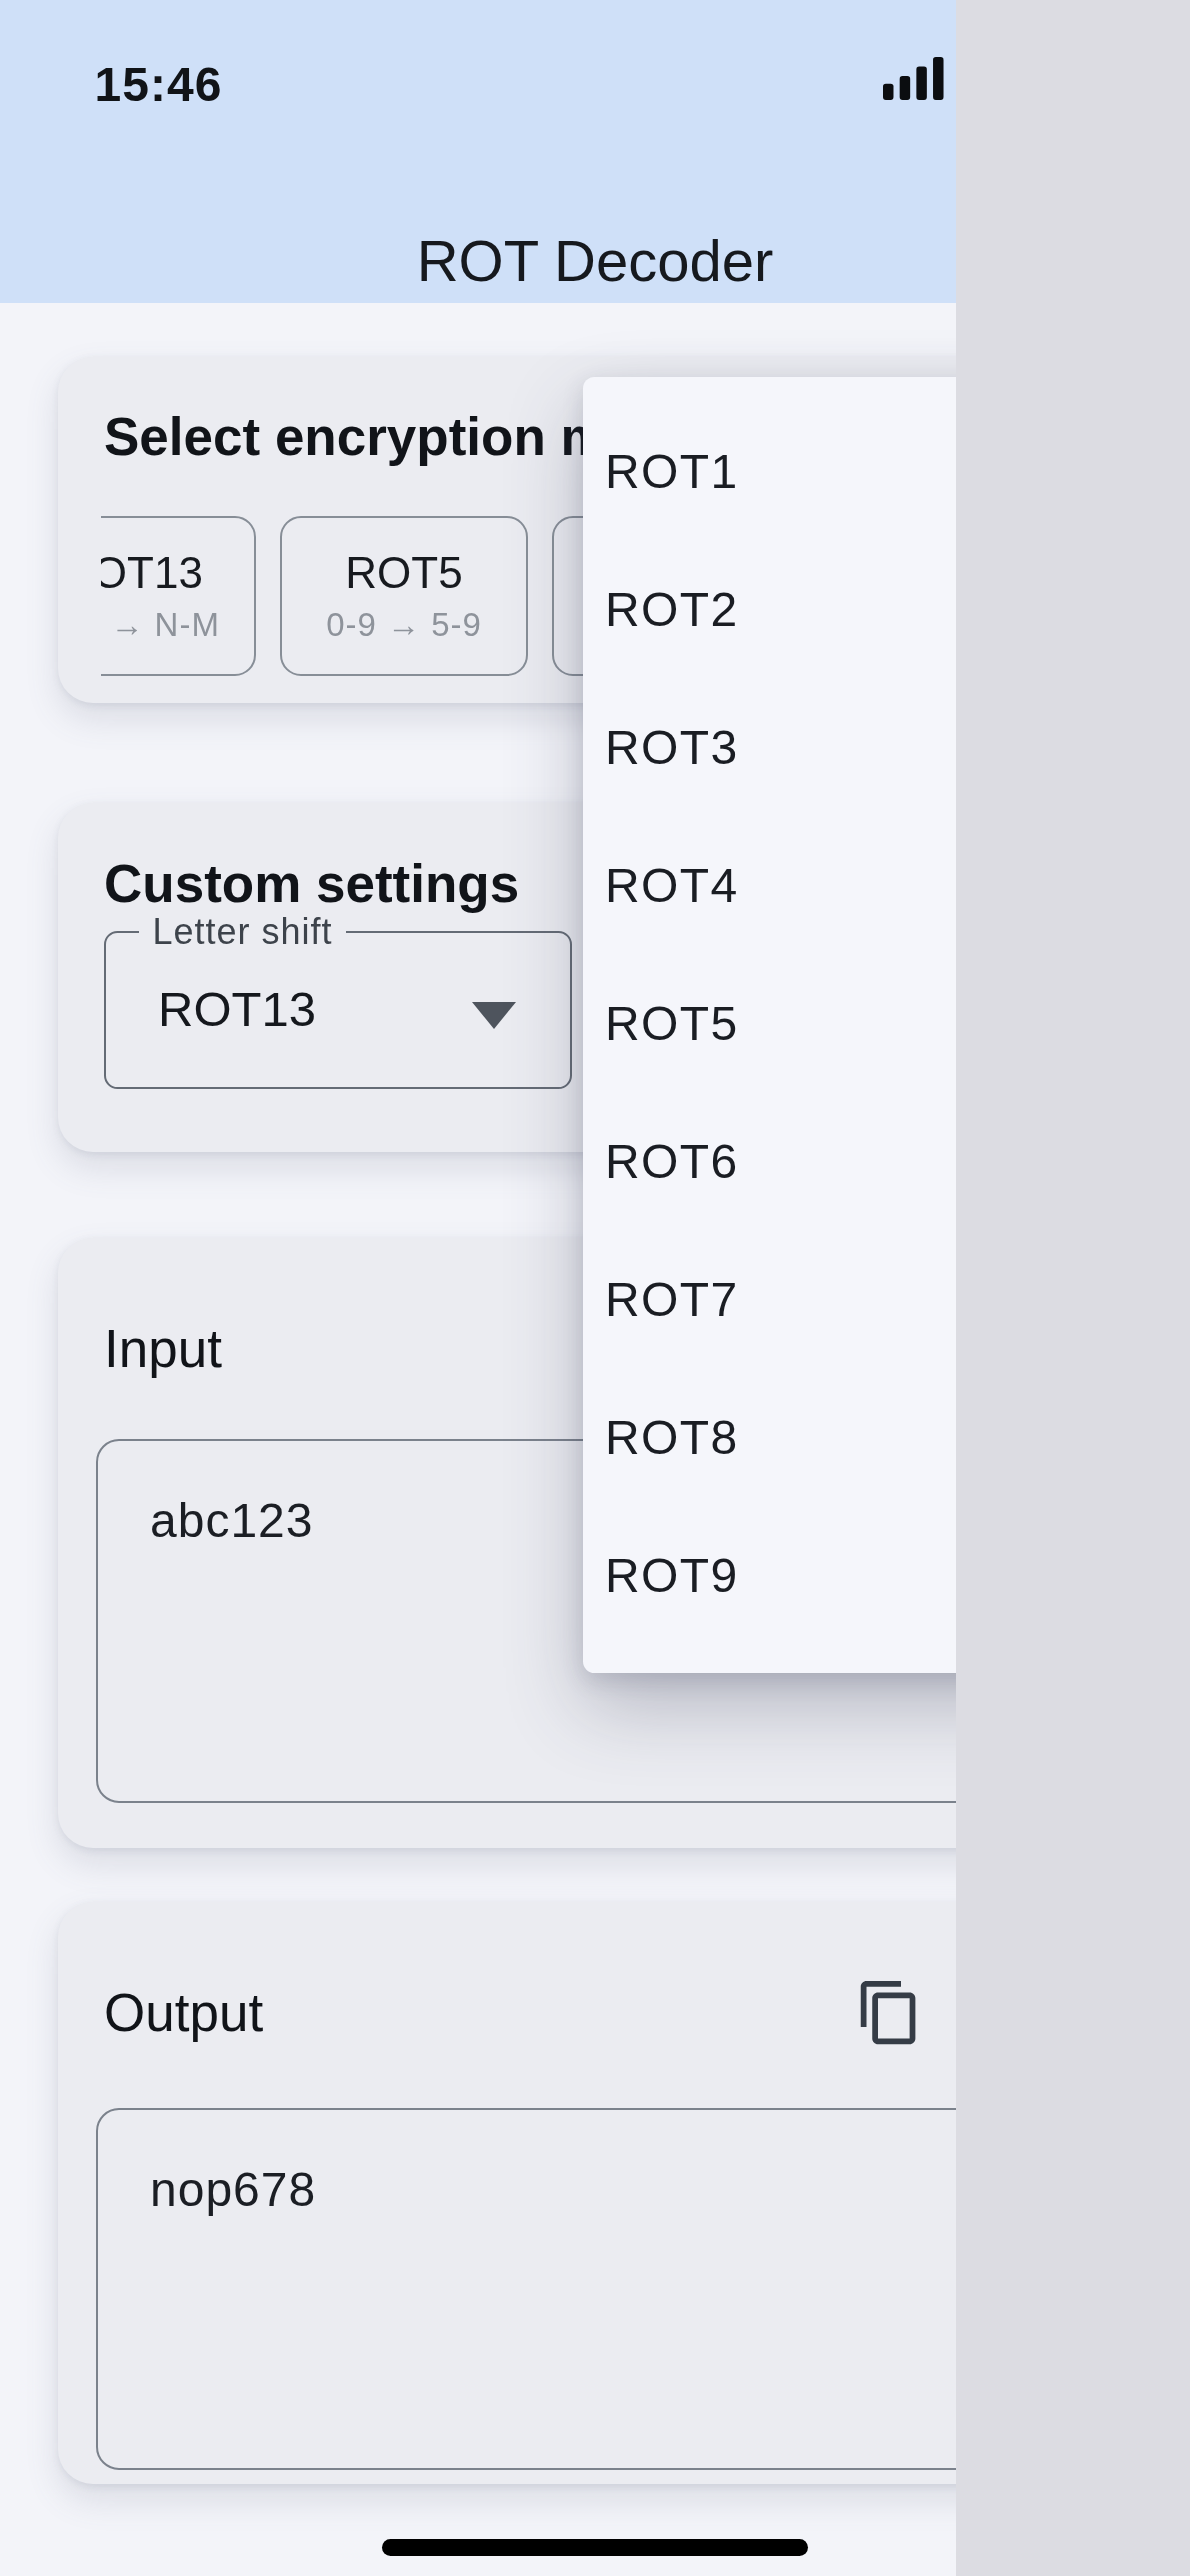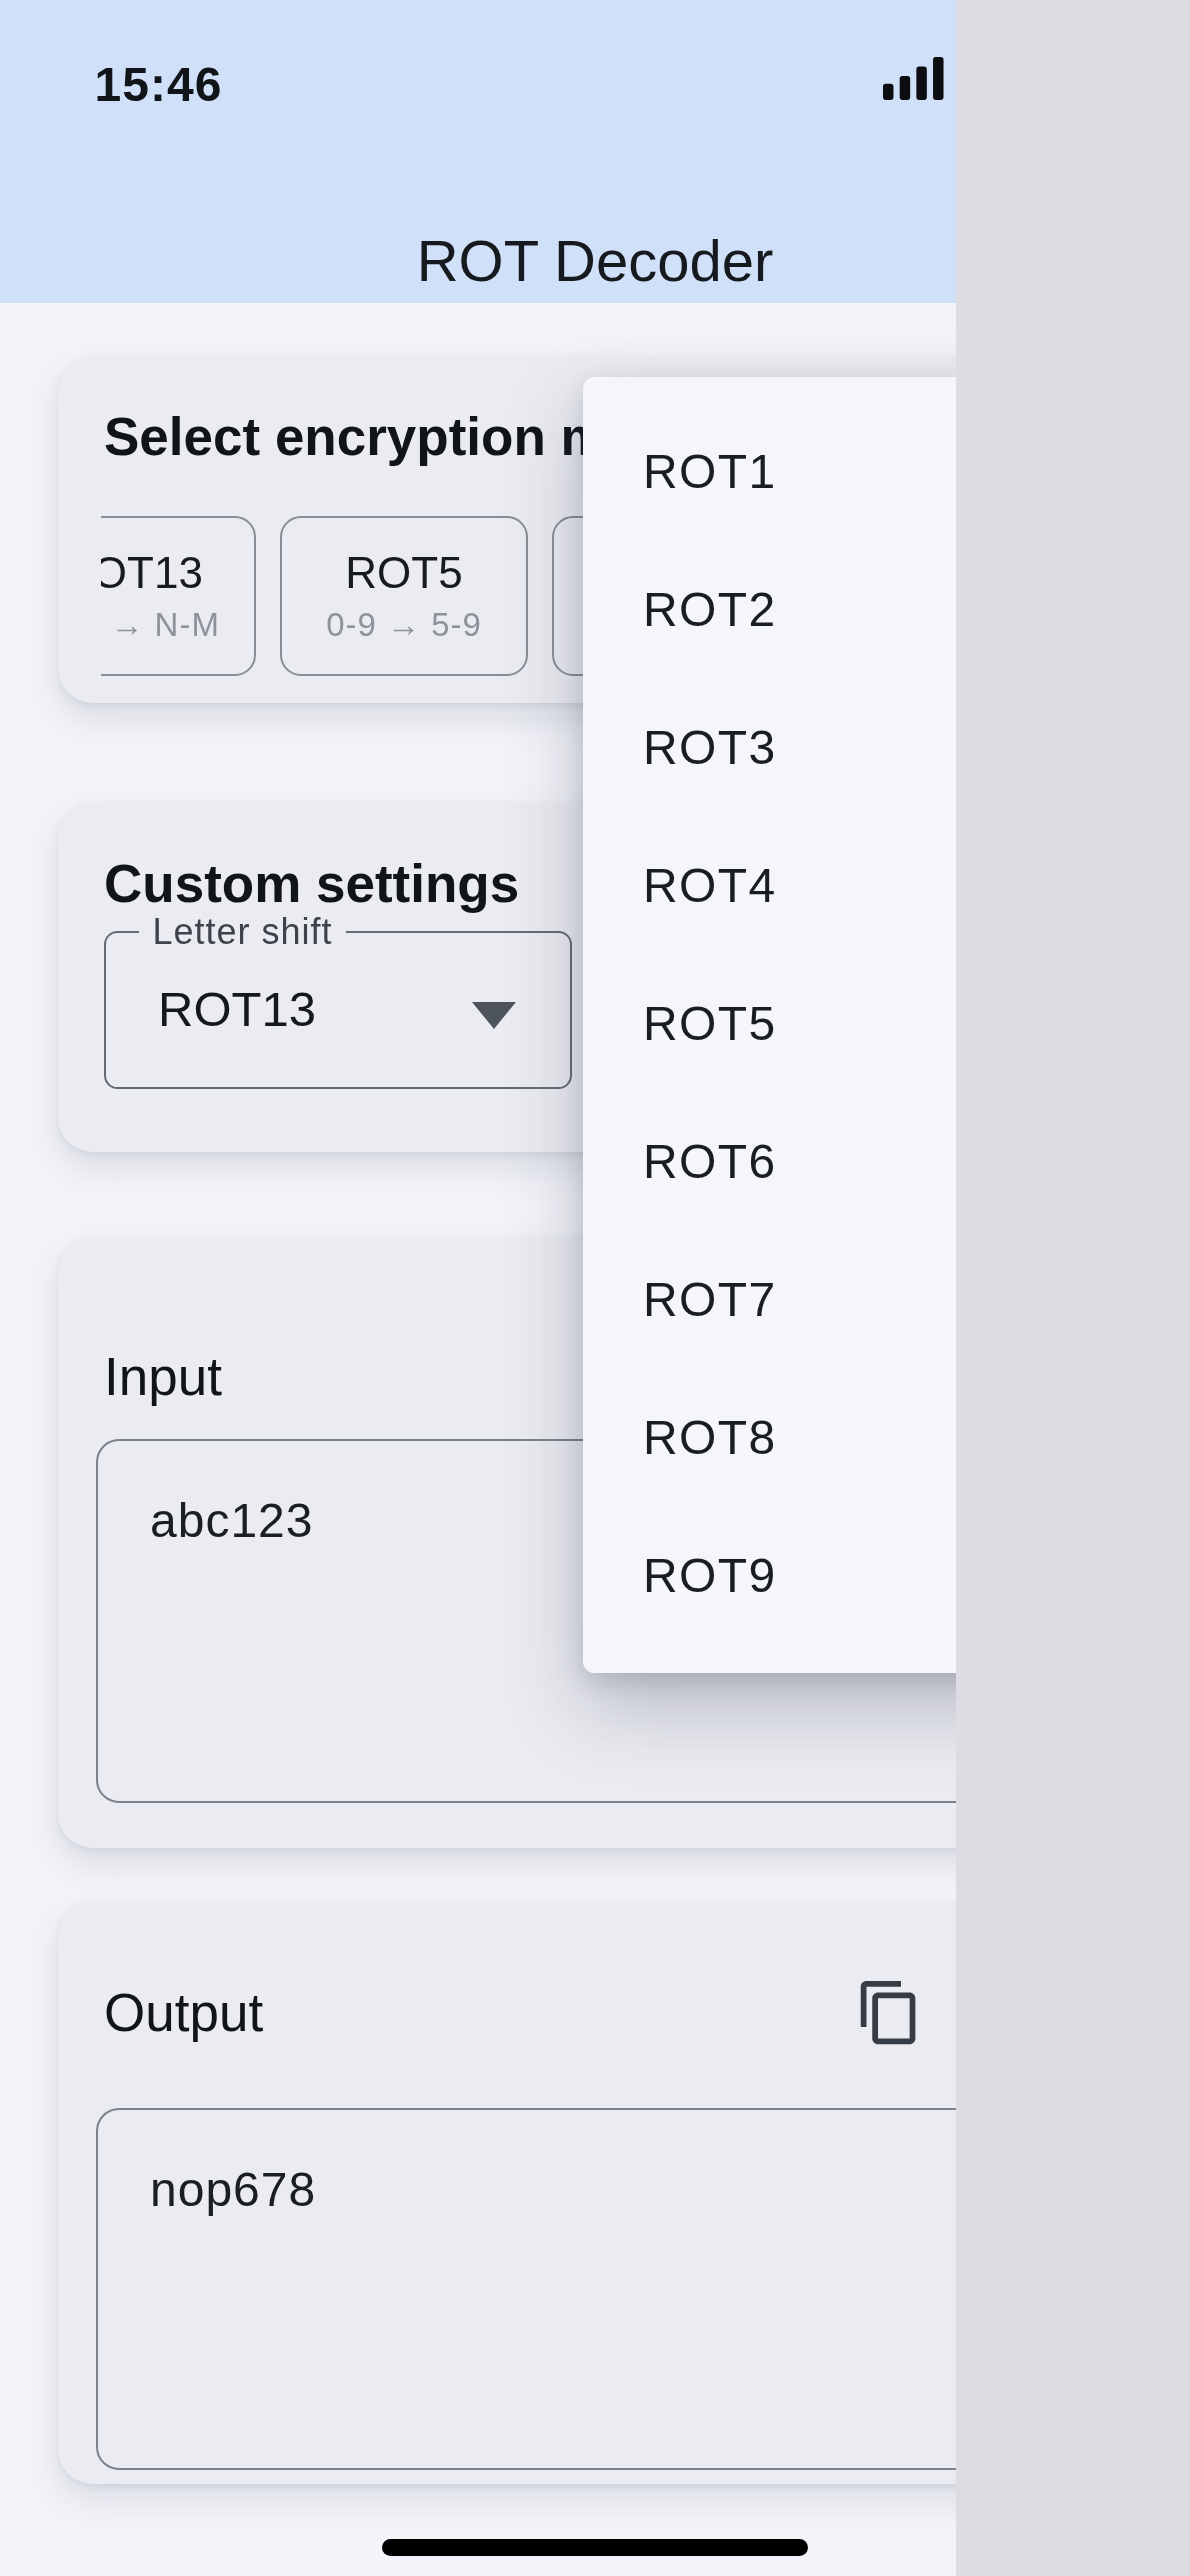--- a/index.html
+++ b/index.html
@@ -47,21 +47,21 @@
                 border-left:22px solid transparent;border-right:22px solid transparent;border-top:27px solid #4e545d;}
   
   .textarea{position:absolute;left:38px;width:1002px;border:2.9px solid #7b828c;border-radius:23px;
             padding:48px 52px;font-size:48px;color:#1b1e24;line-height:63px;letter-spacing:1px;}
   
   .icon-btn{position:absolute;background:none;border:none;padding:0;cursor:pointer;}
   
   .dropdown{position:absolute;left:583px;top:377px;width:572px;height:1296px;background:#f5f6fb;
             border-radius:11.5px;padding:26px 0;z-index:20;overflow:hidden;
             box-shadow:0 33px 77px rgba(58,63,88,.30),0 7.7px 21px rgba(58,63,88,.16);}
-  .menu-item{height:138px;line-height:138px;padding-left:60px;font-size:48px;color:#1a1d23;
+  .menu-item{height:138px;line-height:138px;padding-left:22px;font-size:48px;color:#1a1d23;
              letter-spacing:1.4px;cursor:pointer;}
   
   .home-bar{position:absolute;left:382px;top:2539px;width:426px;height:17px;border-radius:8.6px;background:#000;}
 </style>
 </head>
 <body>
 
 <div class="phone">
 
   <div class="header">
@@ -113,21 +113,21 @@
   <div class="card" style="top:803px;height:349px;">
     <div class="card-title" style="top:31px;margin-top:20px;">Custom settings</div>
     <div class="select-box">
       <span class="select-label">Letter shift</span>
       <span class="select-value">ROT13</span>
       <span class="select-arrow"></span>
     </div>
   </div>
 
   <div class="card" style="top:1238px;height:610px;">
-    <div class="card-title light" style="top:81px;margin-top:28px;">Input</div>
+    <div class="card-title light" style="top:81px;">Input</div>
     <div class="textarea" style="top:201px;height:364px;">abc123</div>
   </div>
 
   <div class="card" style="top:1902px;height:582px;">
     <div class="card-title light" style="top:81px;">Output</div>
     <button class="icon-btn" style="left:797px;top:76px;">
       <svg width="69" height="69" viewBox="0 0 24 24">
         <path fill="#353c46" d="M16 1H4c-1.1 0-2 .9-2 2v14h2V3h12V1zm3 4H8c-1.1 0-2 .9-2 2v14c0 1.1.9 2 2 2h11c1.1 0 2-.9 2-2V7c0-1.1-.9-2-2-2zm0 16H8V7h11v14z"></path>
       </svg>
     </button>

